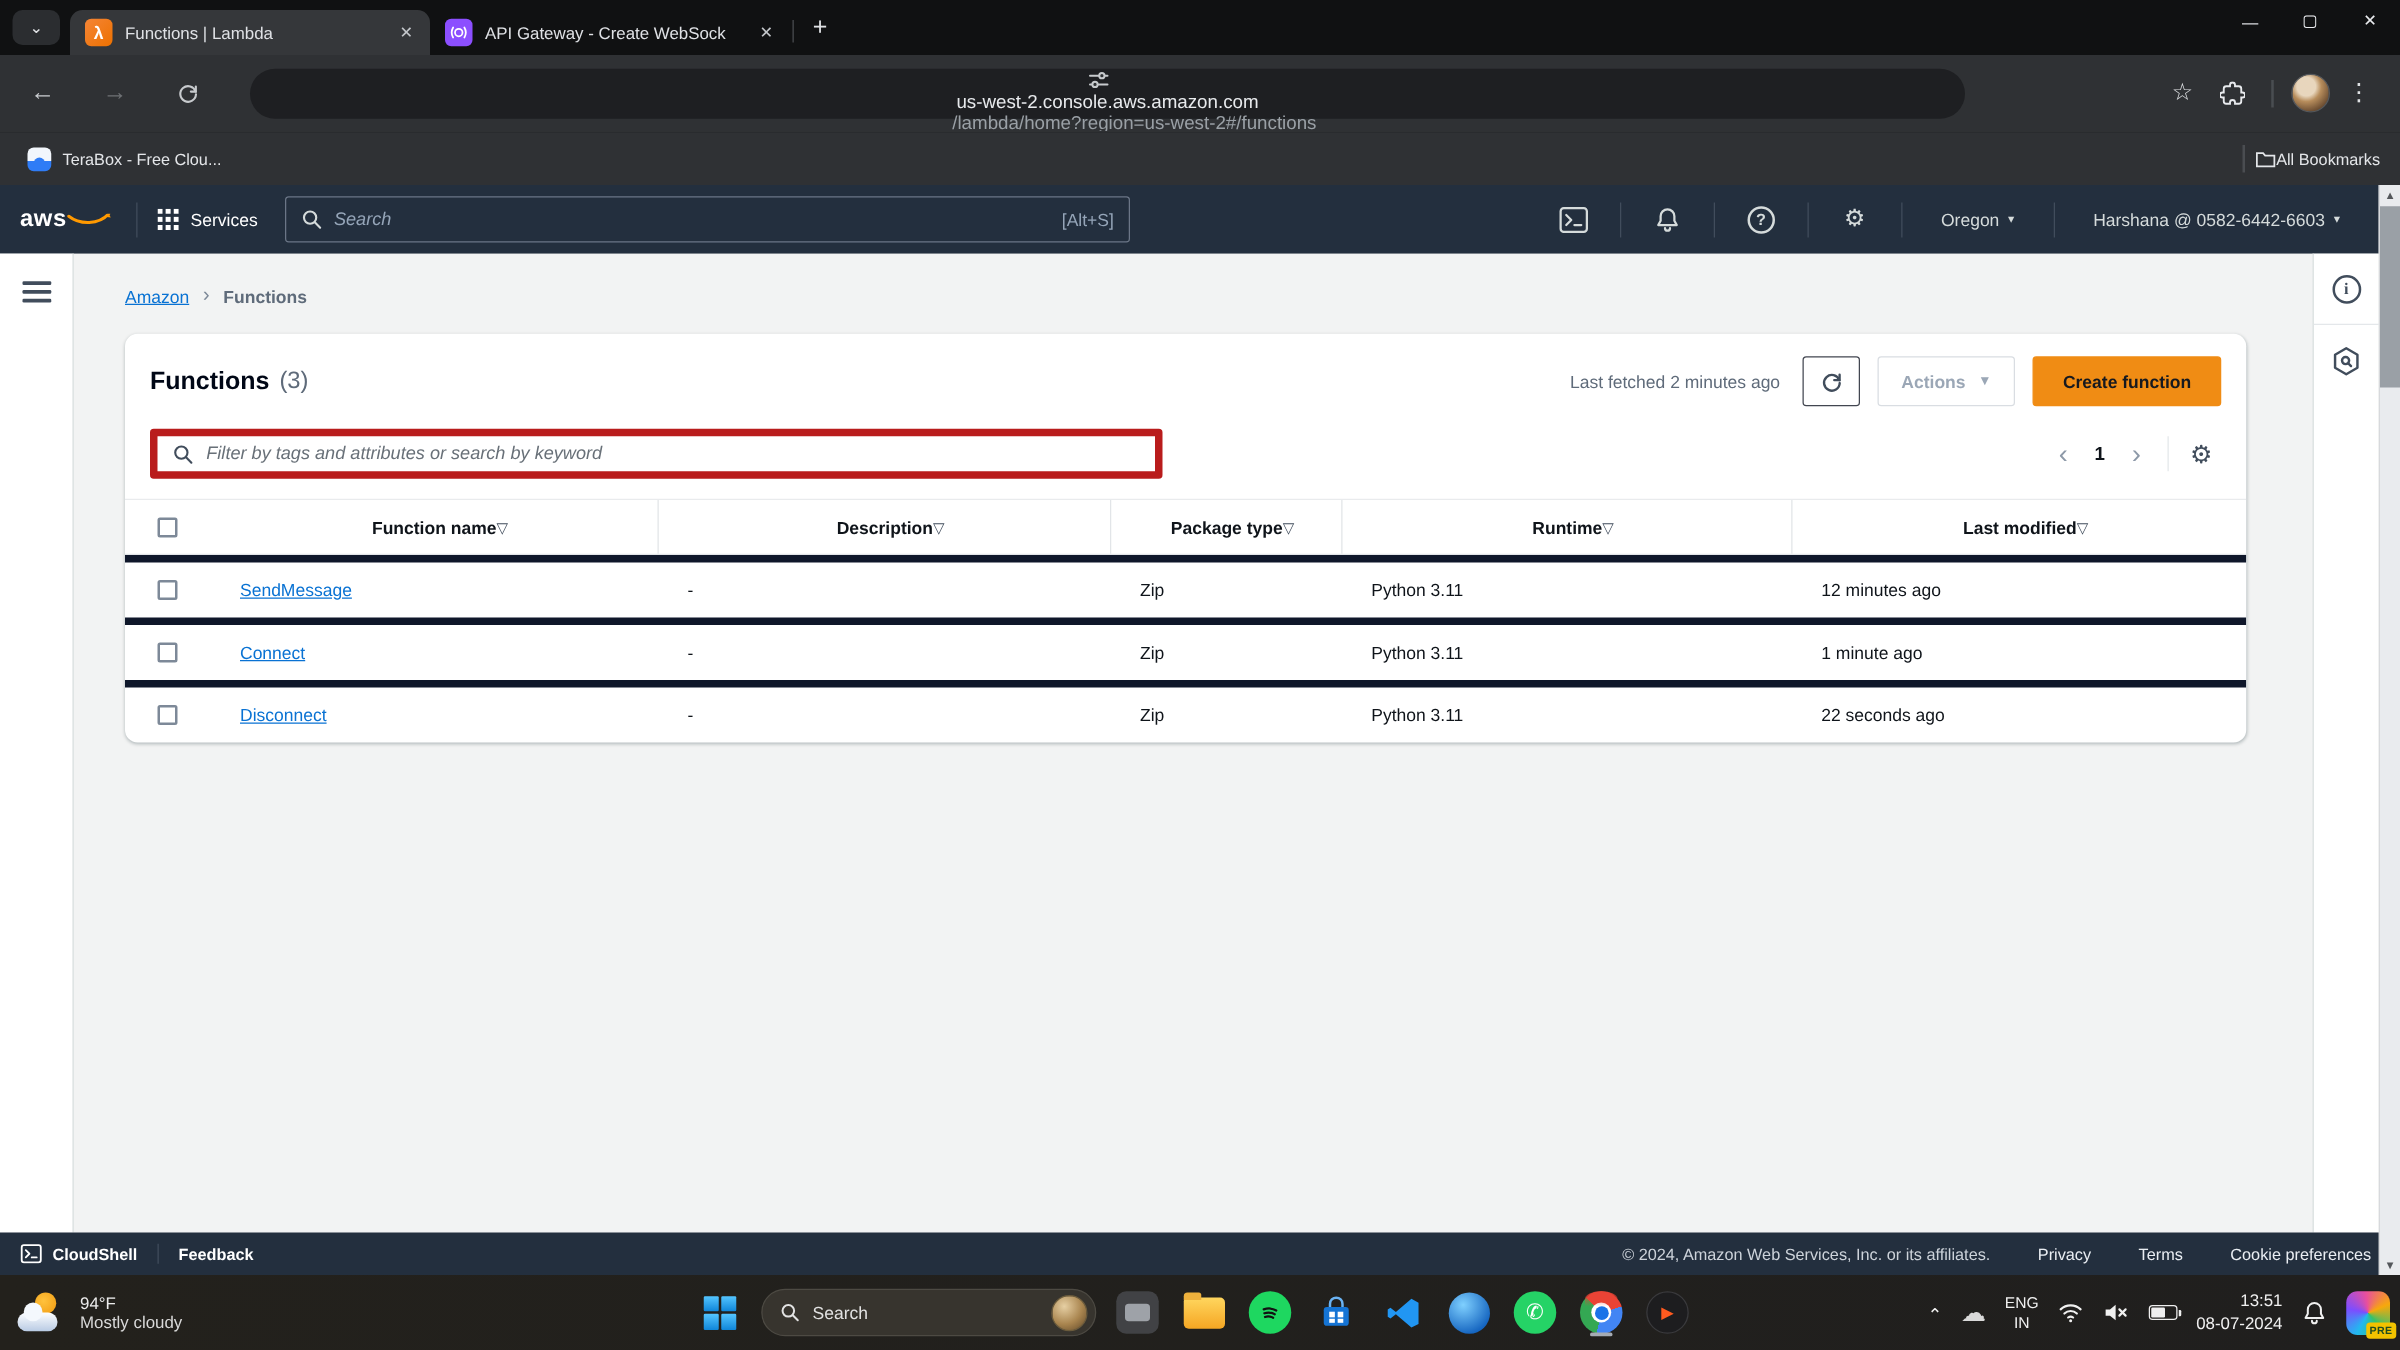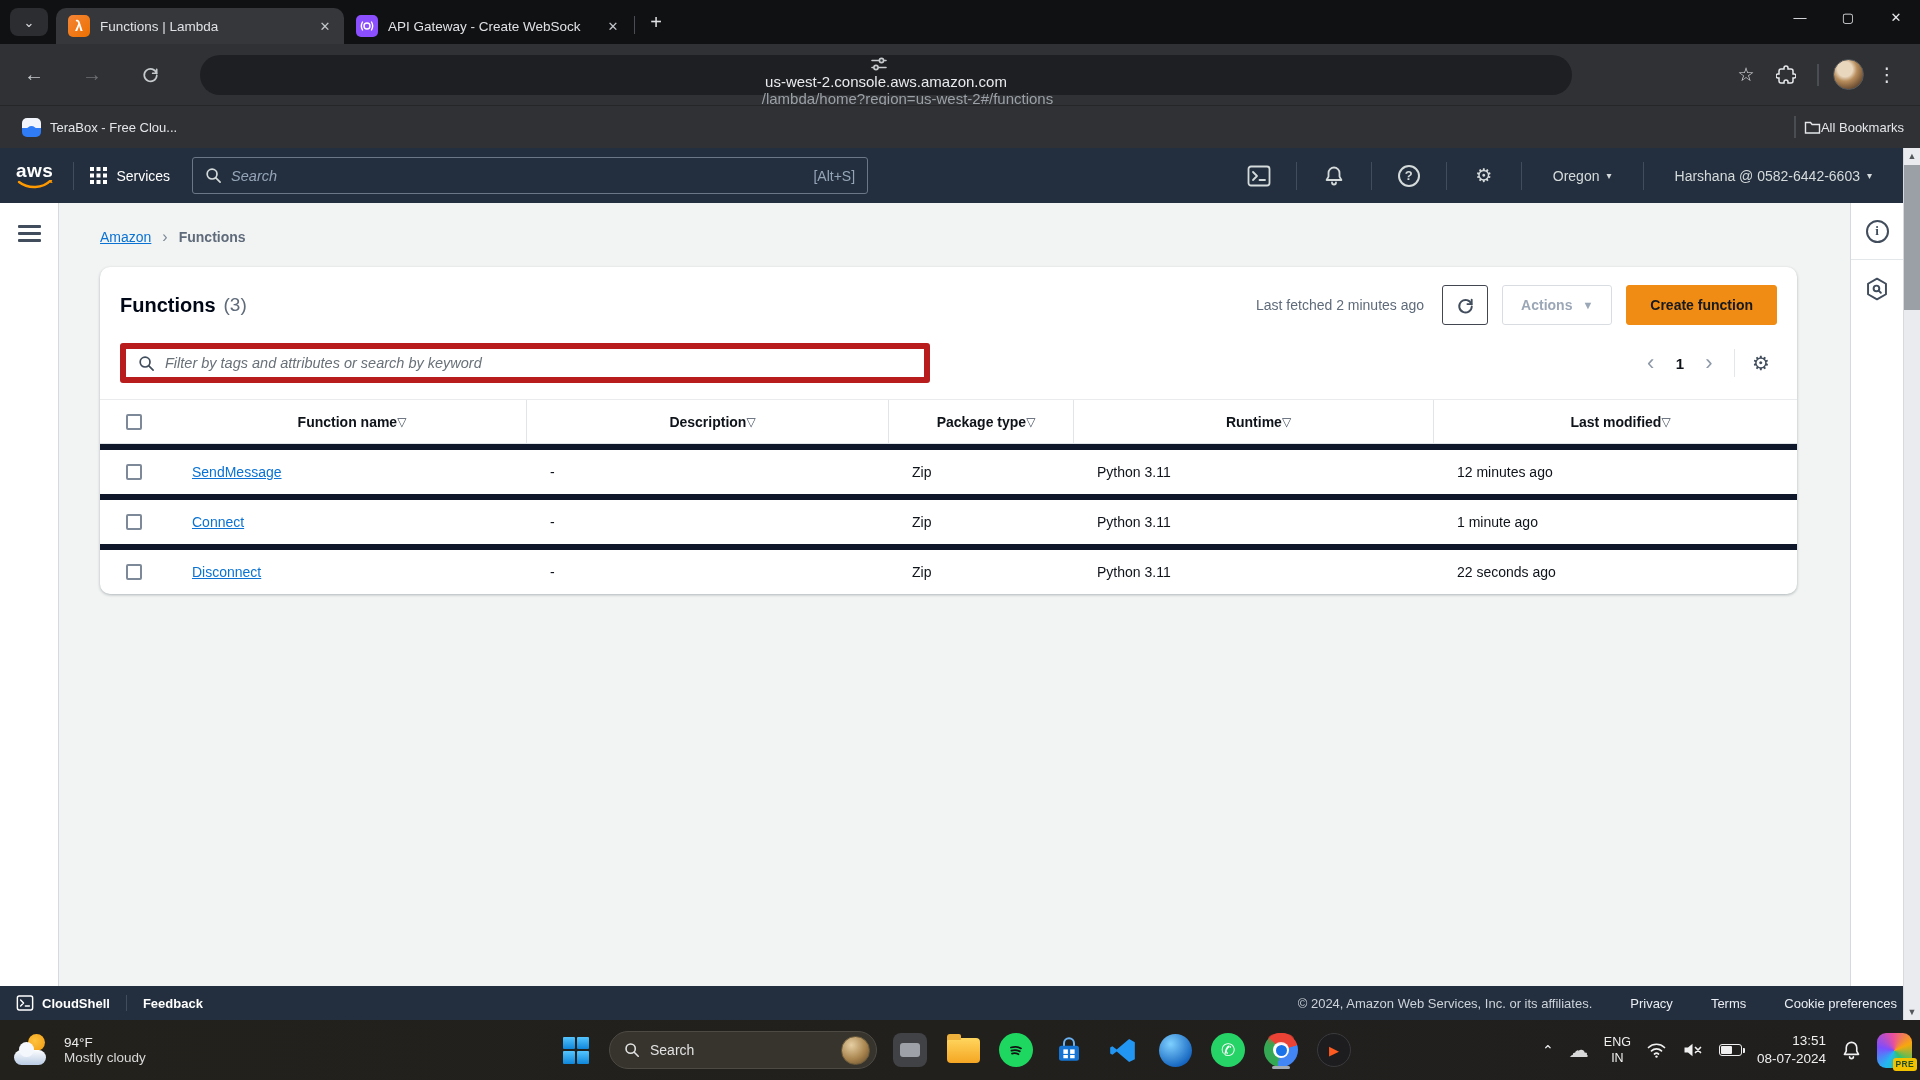--- a/index.html
+++ b/index.html
@@ -33,21 +33,21 @@
   .avatar{width:31px;height:31px;border-radius:50%;background:radial-gradient(circle at 38% 32%,#e8d6bd 0 28%,#b78d5c 45%,#6e4f33 75%,#3c2a18);border:1px solid #55585c;}
 
   .bookmarksbar{position:absolute;top:105px;left:0;right:0;height:43px;background:#2f3134;border-top:1px solid #242628;display:flex;align-items:center;padding:0 16px;color:#e4e6e9;font-size:13px;}
   .bm-item{display:flex;align-items:center;gap:9px;padding:4px 6px;border-radius:6px;}
   .terabox-icon{width:19px;height:19px;border-radius:5px;background:linear-gradient(180deg,#f2f6fc 0 55%,#2f7cf6 55%);display:flex;align-items:flex-end;justify-content:center;color:#2f7cf6;font-size:12px;overflow:hidden;}
   .terabox-icon b{width:9px;height:9px;background:#2f7cf6;border-radius:50% 50% 0 0;margin-bottom:2px;}
   .bm-right{margin-left:auto;display:flex;align-items:center;}
 
   
   .awsnav{position:absolute;top:148px;left:0;right:17px;height:55px;background:#232f3e;display:flex;align-items:center;color:#d5dbdb;padding:0 16px;}
-  .aws-logo{display:flex;flex-direction:column;align-items:center;line-height:1;margin-right:4px;}
+  .aws-logo{display:flex;flex-direction:row;align-items:center;line-height:1;margin-right:4px;}
   .aws-logo b{color:#fff;font-size:19px;letter-spacing:.5px;}
   .nav-div{width:1px;height:28px;background:#414d5c;margin:0 16px;}
   .services{display:flex;align-items:center;gap:9px;font-size:14px;color:#fff;}
   .aws-search{margin-left:22px;width:676px;height:37px;border:1px solid #6b7687;border-radius:3px;display:flex;align-items:center;padding:0 12px;gap:9px;background:#232f3e;}
   .aws-search input{flex:1;background:transparent;border:none;outline:none;color:#fff;font-size:14.5px;font-style:italic;}
   .aws-search input::placeholder{color:#95a5b8;}
   .shortcut{color:#95a5b8;font-size:14px;}
   .nav-right{margin-left:auto;display:flex;align-items:center;}
   .nav-icon-btn{width:42px;height:40px;display:flex;align-items:center;justify-content:center;color:#d5dbdb;}
   .qmark{width:22px;height:22px;border:2px solid currentColor;border-radius:50%;font-size:13px;font-weight:bold;display:flex;align-items:center;justify-content:center;}

